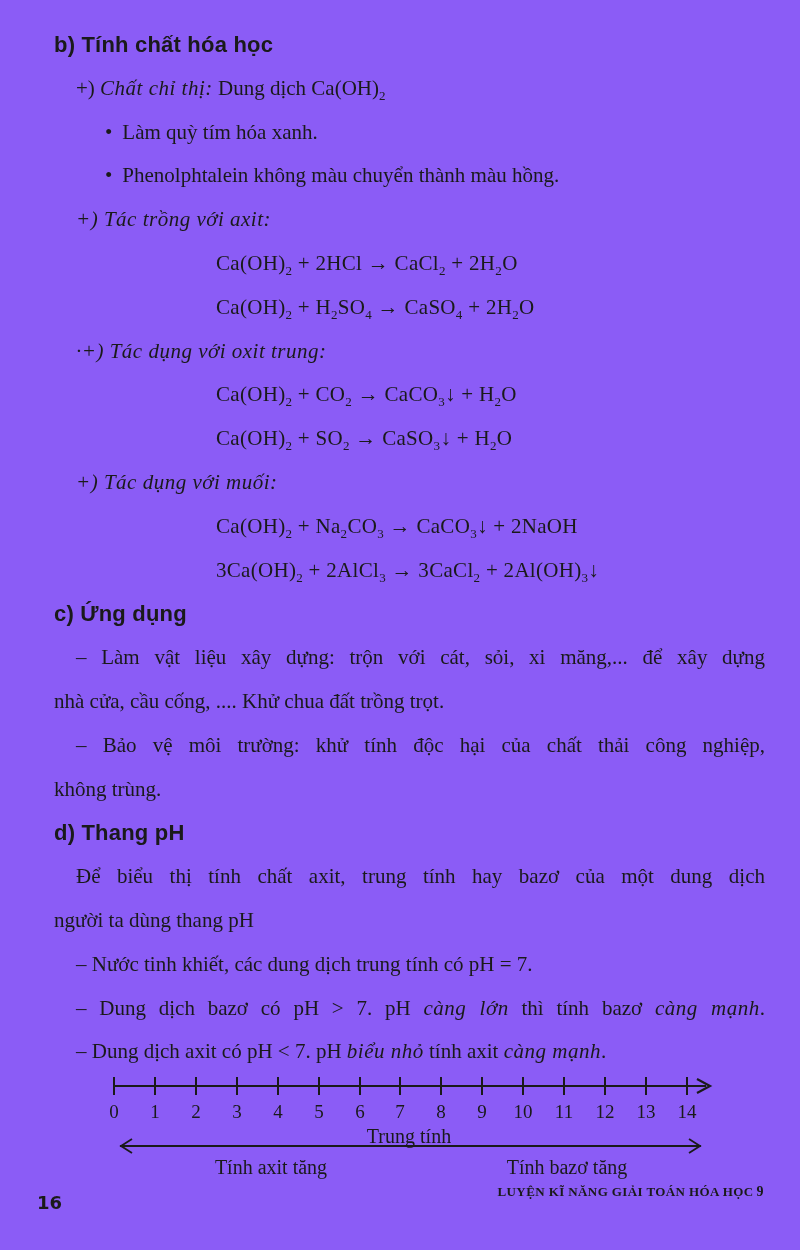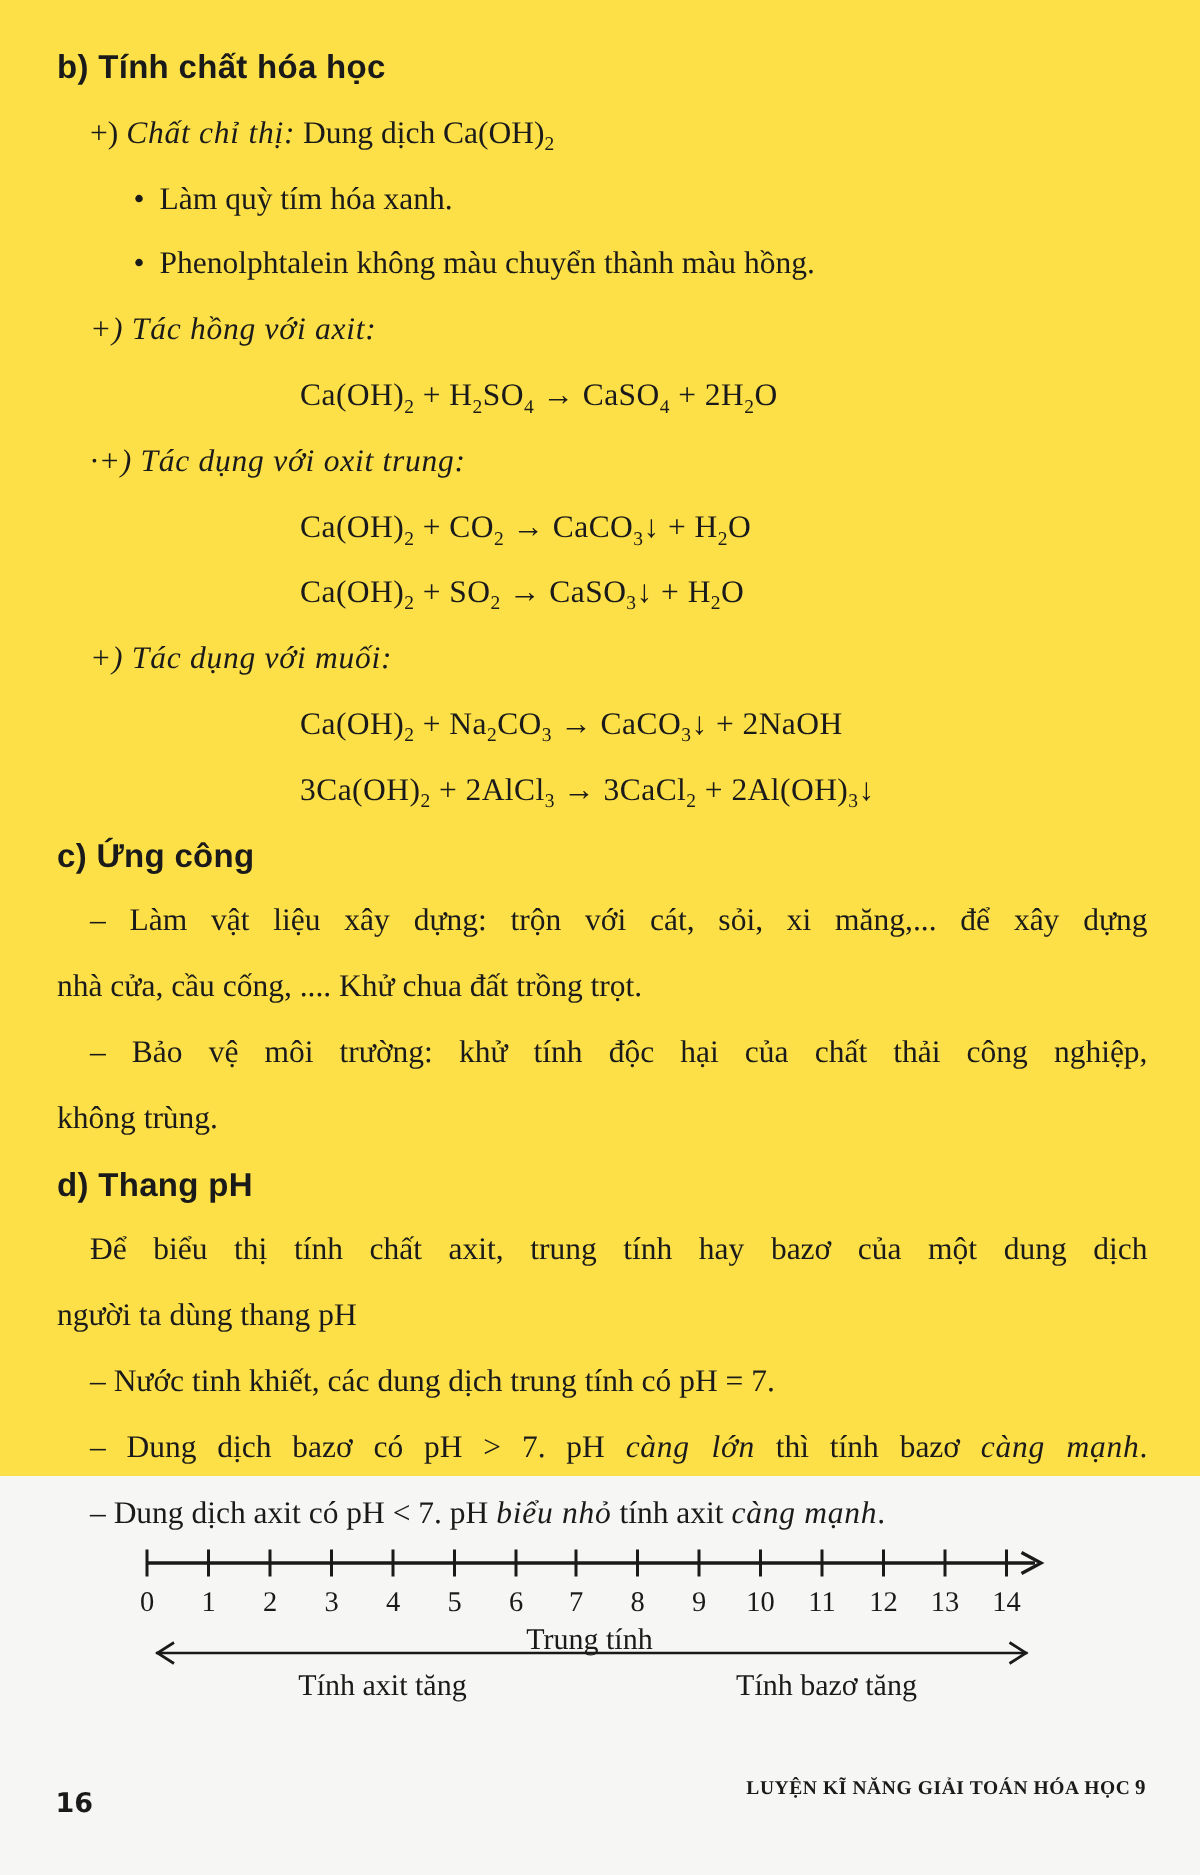--- a/index.html
+++ b/index.html
@@ -5,24 +5,24 @@
   html, body { margin: 0; padding: 0; }
   body {
     width: 800px; height: 1250px;
     background: #f6f6f4;
     font-family: "Liberation Serif", "DejaVu Serif", serif;
     color: #1a1a1a;
     overflow: hidden;
   }
   .page {
     position: relative;
-    width: 800px; height: 984px;
+    width: 800px; height: 1250px;
     box-sizing: border-box;
-    padding: 23px 35px 0 38px;
-    background: #fde047;
+    padding: 23px 35px 0 54px;
+    background: #8b5cf6;
   }
   .row {
     height: 43.8px;
     line-height: 43.8px;
     font-size: 21px;
     white-space: nowrap;
   }
   .heading {
     font-family: "Liberation Sans", "DejaVu Sans", sans-serif;
     font-weight: bold;
@@ -66,32 +66,33 @@
 
   <div class="row ind">+) <i>Chất chỉ thị:</i> Dung dịch Ca(OH)<sub>2</sub></div>
 
   <div class="row bullet">
     <span class="bdot">•</span><span>Làm quỳ tím hóa xanh.</span>
   </div>
   <div class="row bullet">
     <span class="bdot">•</span><span>Phenolphtalein không màu chuyển thành màu hồng.</span>
   </div>
 
-  <div class="row gtitle">+) Tác hồng với axit:</div>
+  <div class="row gtitle">+) Tác trồng với axit:</div>
+  <div class="row eqrow">Ca(OH)<sub>2</sub> + 2HCl → CaCl<sub>2</sub> + 2H<sub>2</sub>O</div>
   <div class="row eqrow">Ca(OH)<sub>2</sub> + H<sub>2</sub>SO<sub>4</sub> → CaSO<sub>4</sub> + 2H<sub>2</sub>O</div>
 
   <div class="row gtitle">·+) Tác dụng với oxit trung:</div>
   <div class="row eqrow">Ca(OH)<sub>2</sub> + CO<sub>2</sub> → CaCO<sub>3</sub>↓ + H<sub>2</sub>O</div>
   <div class="row eqrow">Ca(OH)<sub>2</sub> + SO<sub>2</sub> → CaSO<sub>3</sub>↓ + H<sub>2</sub>O</div>
 
   <div class="row gtitle">+) Tác dụng với muối:</div>
   <div class="row eqrow">Ca(OH)<sub>2</sub> + Na<sub>2</sub>CO<sub>3</sub> → CaCO<sub>3</sub>↓ + 2NaOH</div>
   <div class="row eqrow">3Ca(OH)<sub>2</sub> + 2AlCl<sub>3</sub> → 3CaCl<sub>2</sub> + 2Al(OH)<sub>3</sub>↓</div>
 
-  <div class="row heading">c) Ứng công</div>
+  <div class="row heading">c) Ứng dụng</div>
 
   <div class="row ind jlast">– Làm vật liệu xây dựng: trộn với cát, sỏi, xi măng,... để xây dựng</div>
   <div class="row">nhà cửa, cầu cống, .... Khử chua đất trồng trọt.</div>
   <div class="row ind jlast">– Bảo vệ môi trường: khử tính độc hại của chất thải công nghiệp,</div>
   <div class="row">không trùng.</div>
 
   <div class="row heading">d) Thang pH</div>
 
   <div class="row ind jlast">Để biểu thị tính chất axit, trung tính hay bazơ của một dung dịch</div>
   <div class="row">người ta dùng thang pH</div>

